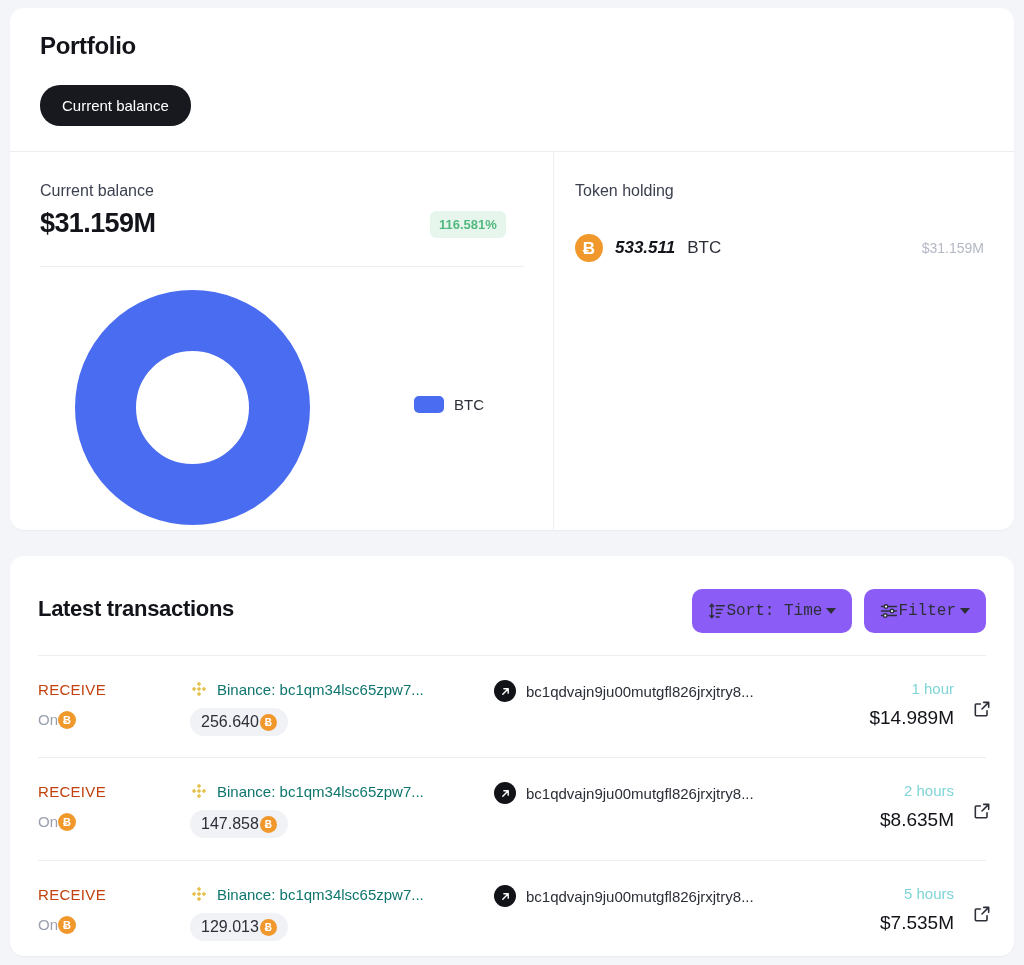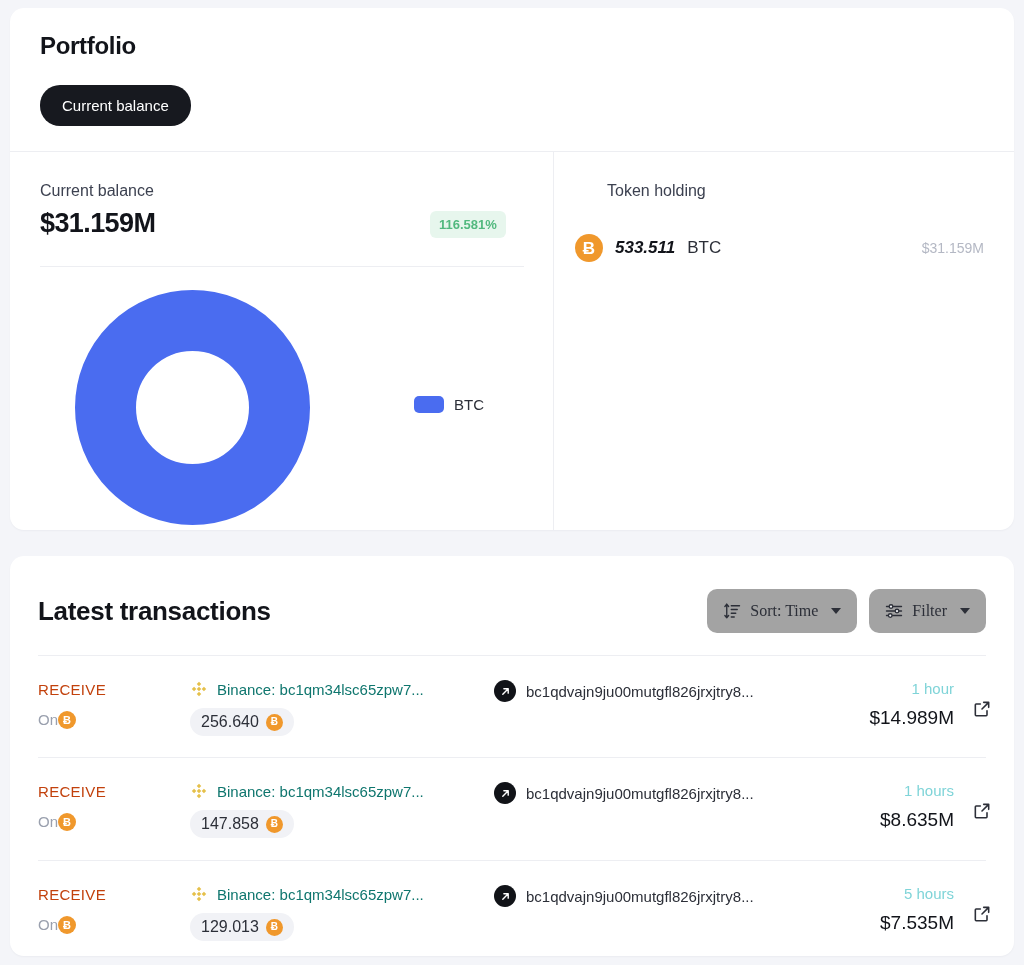--- a/index.html
+++ b/index.html
@@ -57,65 +57,65 @@
     border-radius: 6px; padding: 6px 9px;
   }
 
   
   #donut { position: absolute; left: 65px; top: 282px; }
   .legend { position: absolute; left: 404px; top: 388px; display: flex; align-items: center; gap: 10px; }
   .legend-swatch { width: 30px; height: 17px; border-radius: 5px; }
   .legend-label { font-size: 15px; color: #2c2f38; }
 
   
-  .token-label { position: absolute; left: 565px; top: 174px; font-size: 16px; color: #3c4150; margin-left: 32px; }
+  .token-label { position: absolute; left: 565px; top: 174px; font-size: 16px; color: #3c4150; }
   .token-row { position: absolute; left: 565px; top: 226px; display: flex; align-items: center; gap: 12px; }
   .token-amount { font-size: 17px; font-weight: bold; color: #12141a; font-style: italic; }
   .token-symbol { font-size: 17px; color: #2c2f38; font-weight: normal; }
   .token-usd { position: absolute; right: 30px; top: 232px; font-size: 14px; color: #b4b8c4; }
 
   
   .btc-coin {
     border-radius: 50%;
     background: #f0982c;
     display: flex; align-items: center; justify-content: center;
     color: #ffffff; font-weight: bold; line-height: 1; flex: none;
   }
   .btc-28 { width: 28px; height: 28px; font-size: 17px; }
   .btc-18 { width: 18px; height: 18px; font-size: 11px; }
   .btc-17 { width: 17px; height: 17px; font-size: 10px; }
 
   
   .tx-title {
     position: absolute; left: 28px; top: 40px;
-    font-size: 26px; font-weight: bold; color: #12141a; letter-spacing: -.3px;
+    font-size: 22px; font-weight: bold; color: #12141a; letter-spacing: -.3px;
   }
   .tx-controls { position: absolute; right: 28px; top: 33px; display: flex; gap: 12px; }
   .ctrl-btn {
-    background: #a3a3a3; border: none; border-radius: 10px; cursor: pointer;
+    background: #8b5cf6; border: none; border-radius: 10px; cursor: pointer;
     height: 44px; padding: 0 16px;
-    display: flex; align-items: center; gap: 9px;
-    font-family: Liberation Serif, serif; font-size: 16px; color: #2c2f38;
+    display: flex; align-items: center; 
+    font-family: Liberation Mono, monospace; font-size: 16px; color: #2c2f38;
   }
   .caret { width: 0; height: 0; border-left: 5px solid transparent; border-right: 5px solid transparent; border-top: 6px solid #2c2f38; margin-left: 4px; }
 
   .tx-row { position: absolute; left: 0; right: 0; height: 102px; }
   .tx-row .row-sep { position: absolute; left: 28px; right: 28px; top: 0; height: 1px; background: #edeef2; }
   #tx-row-0 { top: 99px; }
   #tx-row-1 { top: 201px; }
   #tx-row-2 { top: 304px; }
 
   .tx-type { position: absolute; left: 28px; top: 26px; font-size: 15px; color: #c2410c; letter-spacing: .3px; }
   .tx-on { position: absolute; left: 28px; top: 56px; display: flex; align-items: flex-start; font-size: 15px; color: #9aa0ae; }
 
   .tx-from { position: absolute; left: 180px; top: 25px; display: flex; align-items: center; gap: 9px; font-size: 15px; color: #0f766e; }
   .tx-amount-pill {
     position: absolute; left: 180px; top: 53px;
     background: #f1f2f6; border-radius: 16px; padding: 5px 11px;
-    display: flex; align-items: center; gap: 7px;
+    display: flex; align-items: flex-end; gap: 1px;
     font-size: 16px; color: #2c2f38;
   }
   .tx-to { position: absolute; left: 484px; top: 25px; display: flex; align-items: center; gap: 10px; font-size: 15px; color: #2c2f38; }
 
   .arrow-badge {
     width: 22px; height: 22px; border-radius: 50%; background: #111318;
     display: flex; align-items: center; justify-content: center; flex: none;
   }
   .binance-icon { width: 18px; height: 18px; flex: none; }
 
@@ -250,21 +250,21 @@
         <span class="btc-coin btc-17">Ƀ</span>
       </div>
       <div class="tx-to">
         <span class="arrow-badge">
           <svg width="13" height="13" viewBox="0 0 24 24">
               <path d="M7 17L17 7M9 7h8v8" fill="none" stroke="#ffffff" stroke-width="2.6" stroke-linecap="round" stroke-linejoin="round"></path>
             </svg>
         </span>
         <span>bc1qdvajn9ju00mutgfl826jrxjtry8...</span>
       </div>
-      <div class="tx-time">1 hours</div>
+      <div class="tx-time">2 hours</div>
       <div class="tx-value">$8.635M</div>
       <svg class="tx-link" viewBox="0 0 24 24">
         <path d="M14 4h6v6M20 4l-8 8M18 14v5a1 1 0 01-1 1H5a1 1 0 01-1-1V7a1 1 0 011-1h5" fill="none" stroke="#2c2f38" stroke-width="1.9" stroke-linecap="round" stroke-linejoin="round"></path>
       </svg>
     </div>
 
     <div class="tx-row" id="tx-row-2">
       <div class="row-sep"></div>
       <div class="tx-type">RECEIVE</div>
       <div class="tx-on">

